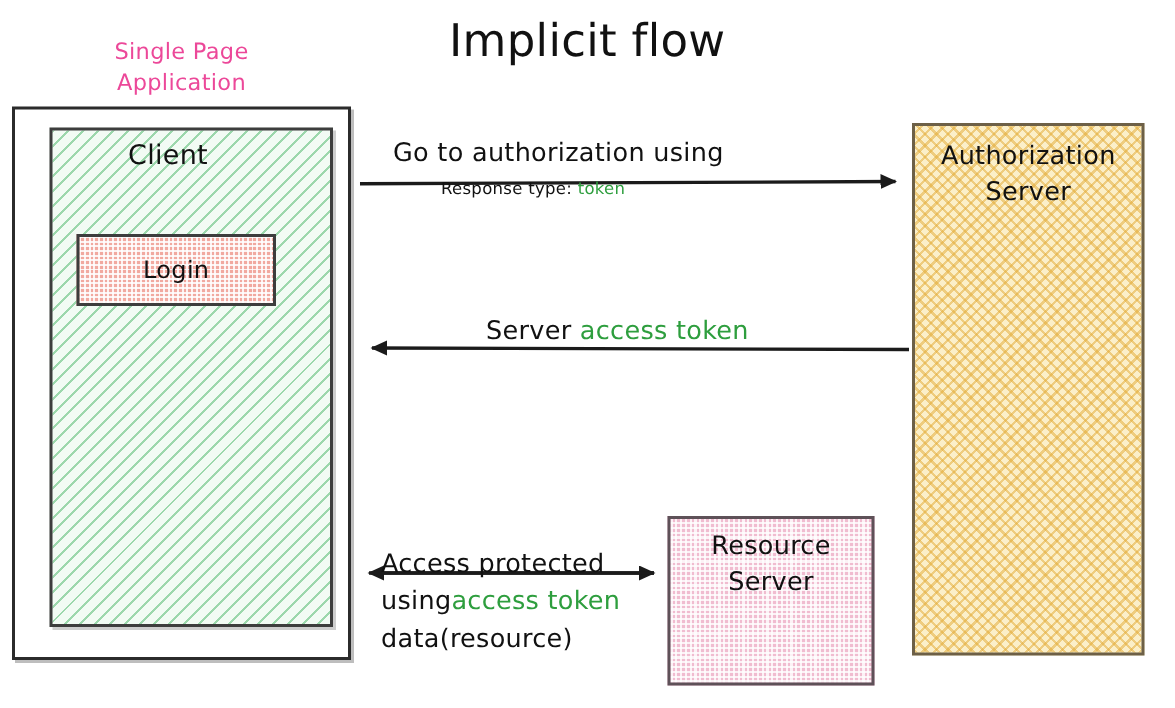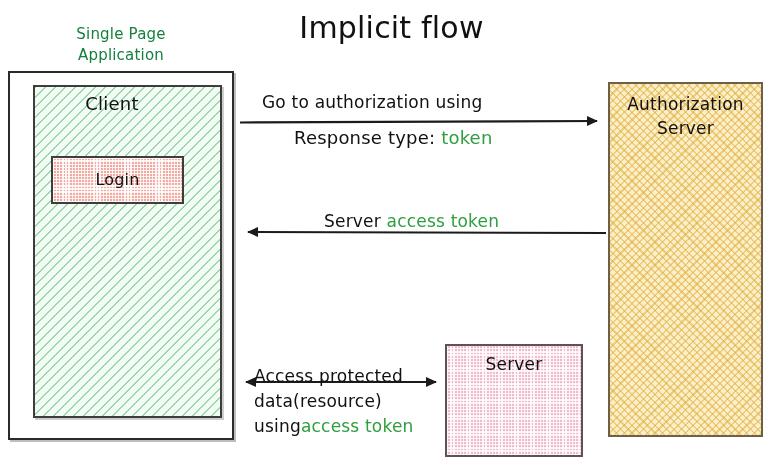--- a/index.html
+++ b/index.html
@@ -39,21 +39,21 @@
 
   
   #spa-label {
     position: absolute;
     left: 8px;
     top: 24px;
     width: 226px;
     text-align: center;
     font-size: 15px;
     line-height: 21px;
-    color: #15803d;
+    color: #ec4899;
   }
   #spa-box {
     position: absolute;
     left: 8px;
     top: 71px;
     width: 226px;
     height: 369px;
     border: 2px solid #2b2b2b;
     background: #ffffff;
     box-sizing: border-box;
@@ -193,22 +193,22 @@
   .token { color: #2e9e3e; }
 
   #cap-goto {
     left: 262px;
     top: 90px;
     font-size: 17px;
     line-height: 24px;
   }
   #cap-params {
     left: 294px;
-    top: 126px;
-    font-size: 18px;
+    top: 114px;
+    font-size: 11px;
     line-height: 24px;
   }
   #cap-returns {
     left: 324px;
     top: 209px;
     font-size: 17px;
     line-height: 24px;
   }
   #cap-access {
     left: 254px;
@@ -239,20 +239,21 @@
   </div>
 
   <div id="auth-server-box"></div>
   <div id="auth-server-label" class="hand">
     <div>Authorization</div>
     <div>Server</div>
   </div>
 
   <div id="resource-server-box"></div>
   <div id="resource-server-label" class="hand">
+    <div>Resource</div>
     <div>Server</div>
   </div>
 
   <svg id="arrows-layer" viewBox="0 0 783 472">
     <defs>
       <marker id="ah-right" markerWidth="12" markerHeight="12" refX="10" refY="5" orient="auto" markerUnits="userSpaceOnUse">
         <path d="M0,0 L11,5 L0,10 z" fill="#1b1b1b"></path>
       </marker>
       <marker id="ah-left" markerWidth="12" markerHeight="12" refX="10" refY="5" orient="auto" markerUnits="userSpaceOnUse">
         <path d="M0,0 L11,5 L0,10 z" fill="#1b1b1b"></path>
@@ -276,19 +277,19 @@
     </div>
   </div>
 
   <div id="cap-returns" class="caption hand">
     <span>Server</span>
     <span class="token">access token</span>
   </div>
 
   <div id="cap-access" class="caption hand">
     <div>Access protected</div>
-    <div>data(resource)</div>
     <div>
       <span>using</span><span class="token">access token</span>
     </div>
+    <div>data(resource)</div>
   </div>
 
 </div>
 
 </body></html>

